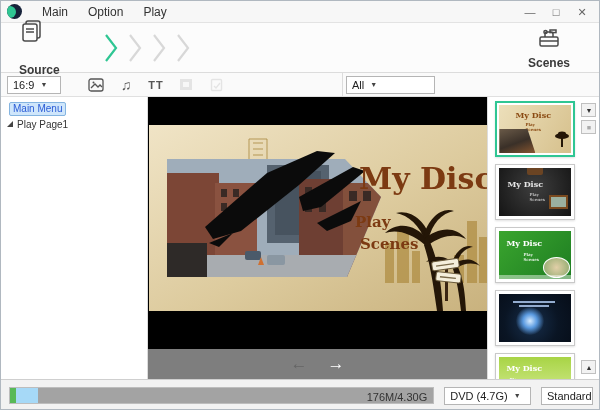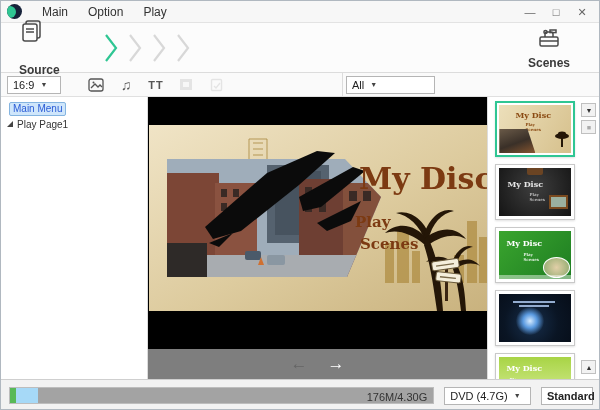--- a/index.html
+++ b/index.html
@@ -86,21 +86,21 @@
   .th-fresh .t-title { top:6px; left:7px; color:#fff; }
   .th-fresh .t-sub { top:20px; left:10px; color:#f6fff0; }
 
   
   .bottom-bar { height:32px; background:#f2f2f2; border-top:1px solid #cfcfcf; display:flex; align-items:center; padding:0 6px 0 8px; gap:10px; }
   .progress { width:432px; height:17px; background:#a3a3a3; border:1px solid #bdbdbd; position:relative; display:flex; align-items:flex-end; }
   .seg-green { width:6px; height:100%; background:#58b957; }
   .seg-blue { width:22px; height:100%; background:#a6d9f7; }
   .prog-text { position:absolute; right:6px; font-size:11px; color:#333; }
   .disc-combo { width:88px; }
-  .quality-combo { width:52px;font-weight:bold; }
+  .quality-combo { width:52px; }
 
   svg text { font-family:"DejaVu Serif", serif; }
 </style>
 </head>
 <body>
 
 <div class="window">
 
   <div class="menubar">
     <div class="logo"></div>

